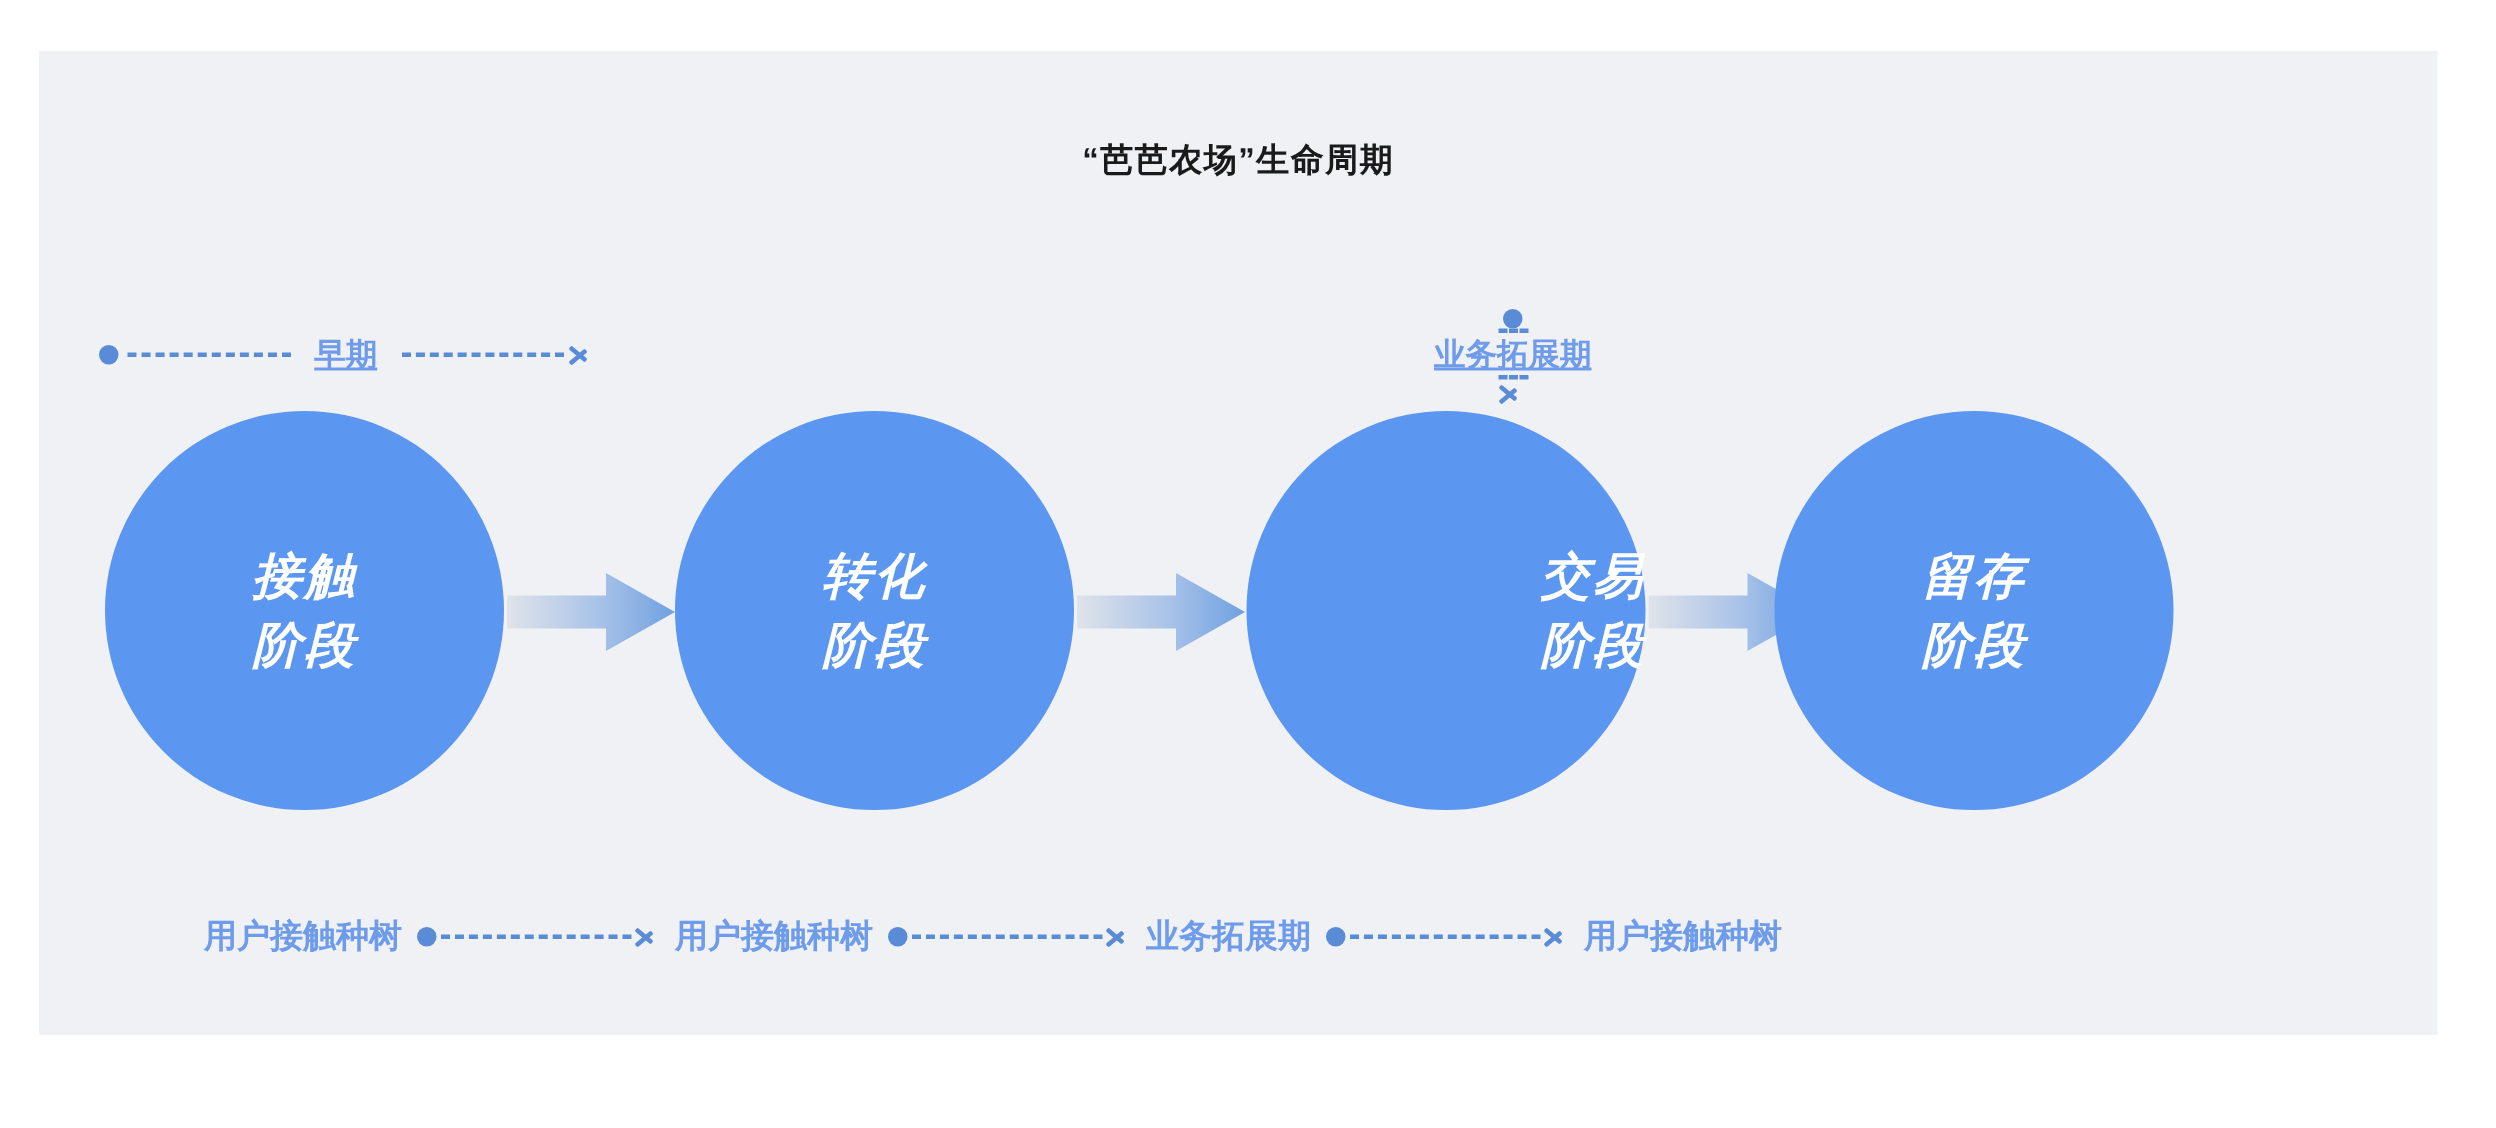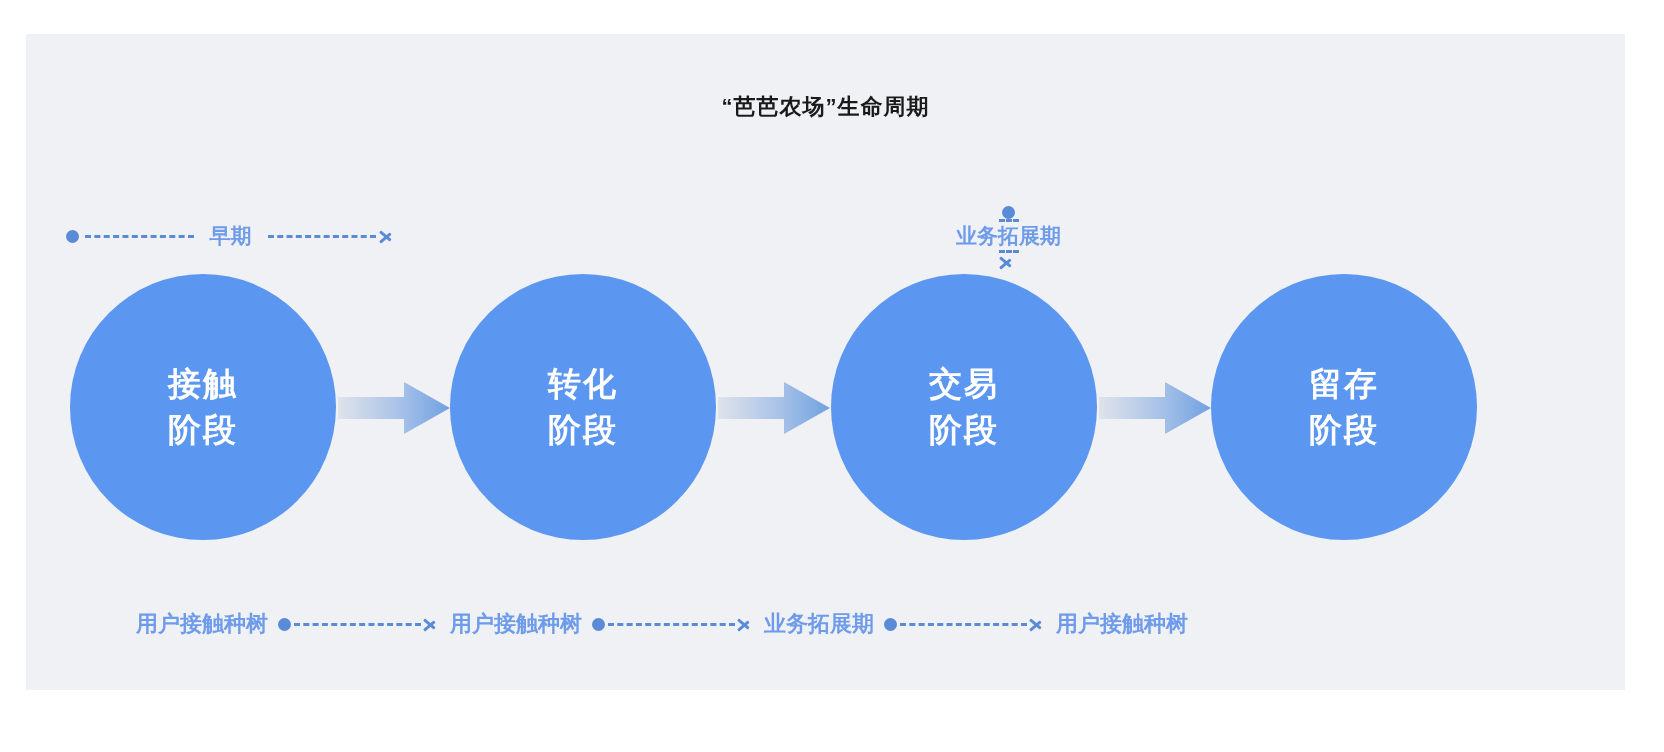--- a/index.html
+++ b/index.html
@@ -77,20 +77,21 @@
     margin: 0 6px;
     min-width: 20px;
   }
   .t-label {
     flex: 0 0 auto;
     font-size: 21px;
     font-weight: bold;
     color: #6f9cea;
     padding: 0 10px;
     white-space: nowrap;
+    text-decoration: underline;
   }
   .t-arrow {
     flex: 0 0 auto;
     width: 16px;
     height: 18px;
     position: relative;
     margin-left: -2px;
   }
   .t-arrow::before,
   .t-arrow::after {
@@ -105,20 +106,21 @@
   .t-arrow::before { top: 3px;  transform: rotate(40deg);  transform-origin: left center; }
   .t-arrow::after  { top: 14px; transform: rotate(-40deg); transform-origin: left center; }
 
   
   .stages {
     position: absolute;
     left: 0;
     top: 240px;
     width: 1610px;
     height: 290px;
+    font-style: italic;
   }
   .circle {
     position: absolute;
     top: 0;
     width: 266px;
     height: 266px;
     border-radius: 50%;
     background: #5b96f0;
     display: flex;
     flex-direction: column;
@@ -127,22 +129,22 @@
     color: #ffffff;
     font-size: 33px;
     font-weight: bold;
     line-height: 1.38;
     letter-spacing: 2px;
   }
   .circle span { display: block; }
 
   .circle-0 { left: 44px;   }
   .circle-1 { left: 424px;  }
-  .circle-2 { left: 805px;  }
-  .circle-3 { left: 1185px; text-align: right; }
+  .circle-2 { left: 805px; align-items: flex-end;  }
+  .circle-3 { left: 1157px; text-align: right; }
 
   
   .conn {
     position: absolute;
     top: 106px;
     width: 112px;
     height: 56px;
   }
   .conn-0 { left: 312px; }
   .conn-1 { left: 692px; }

